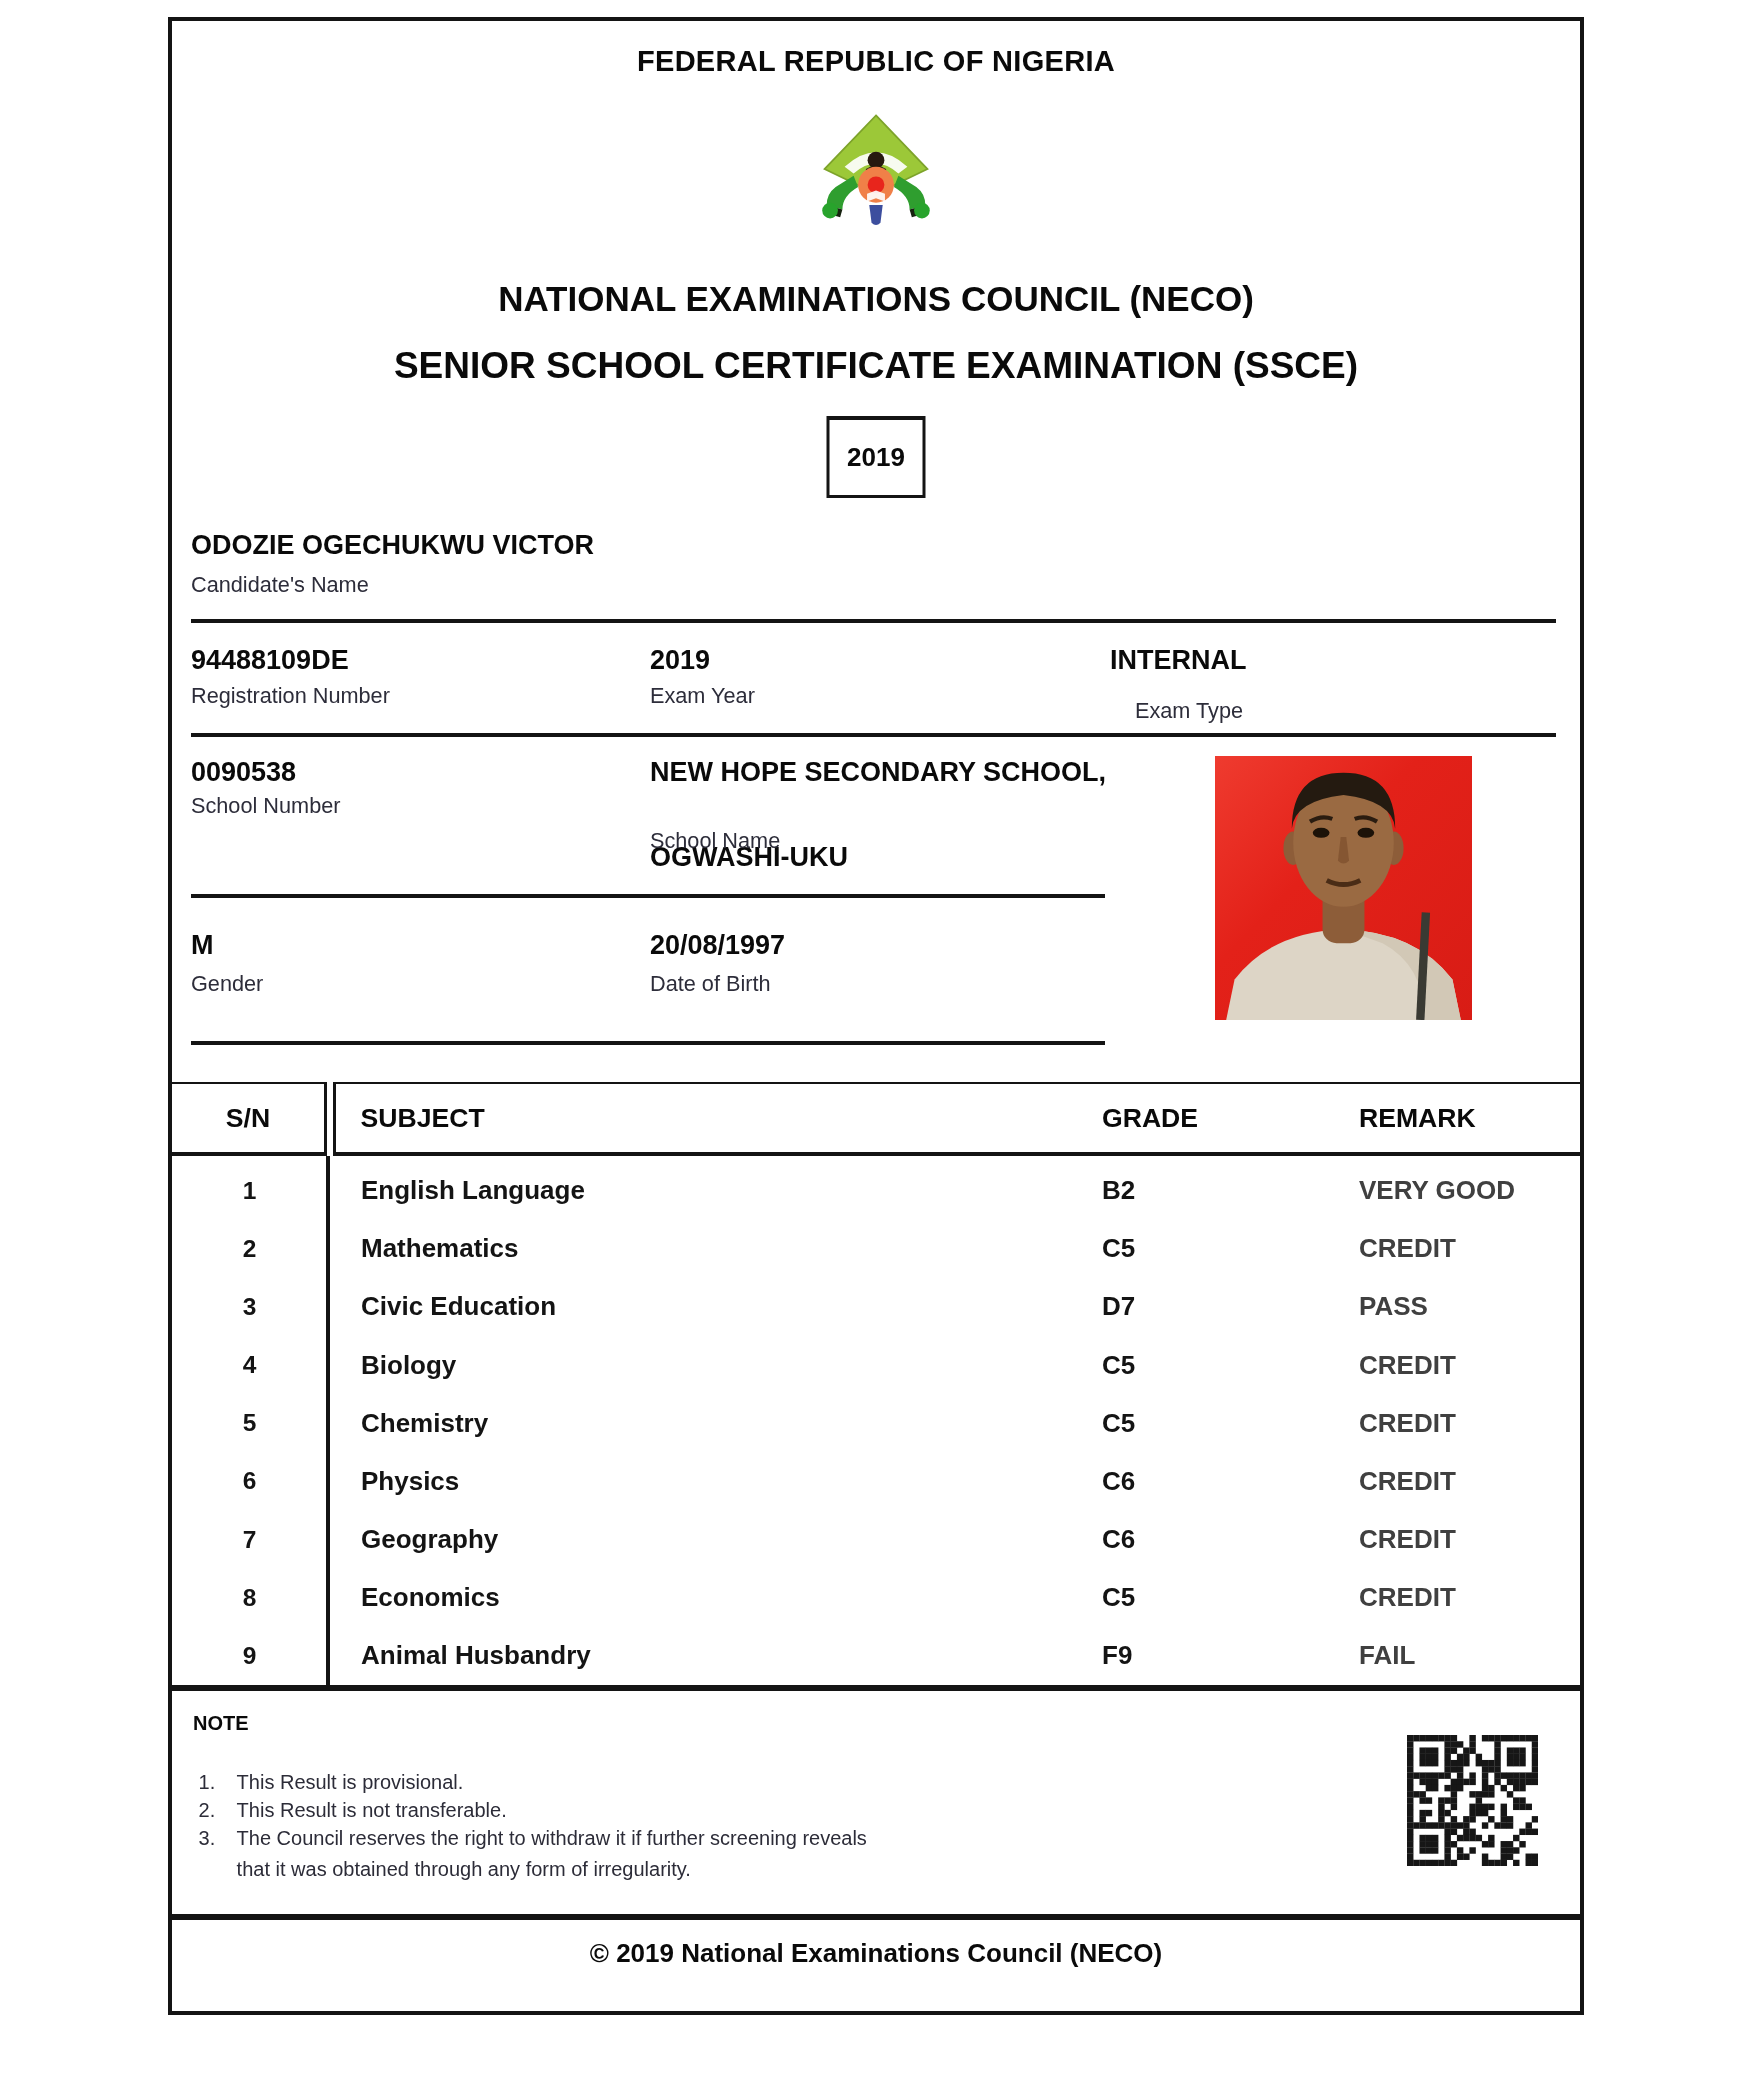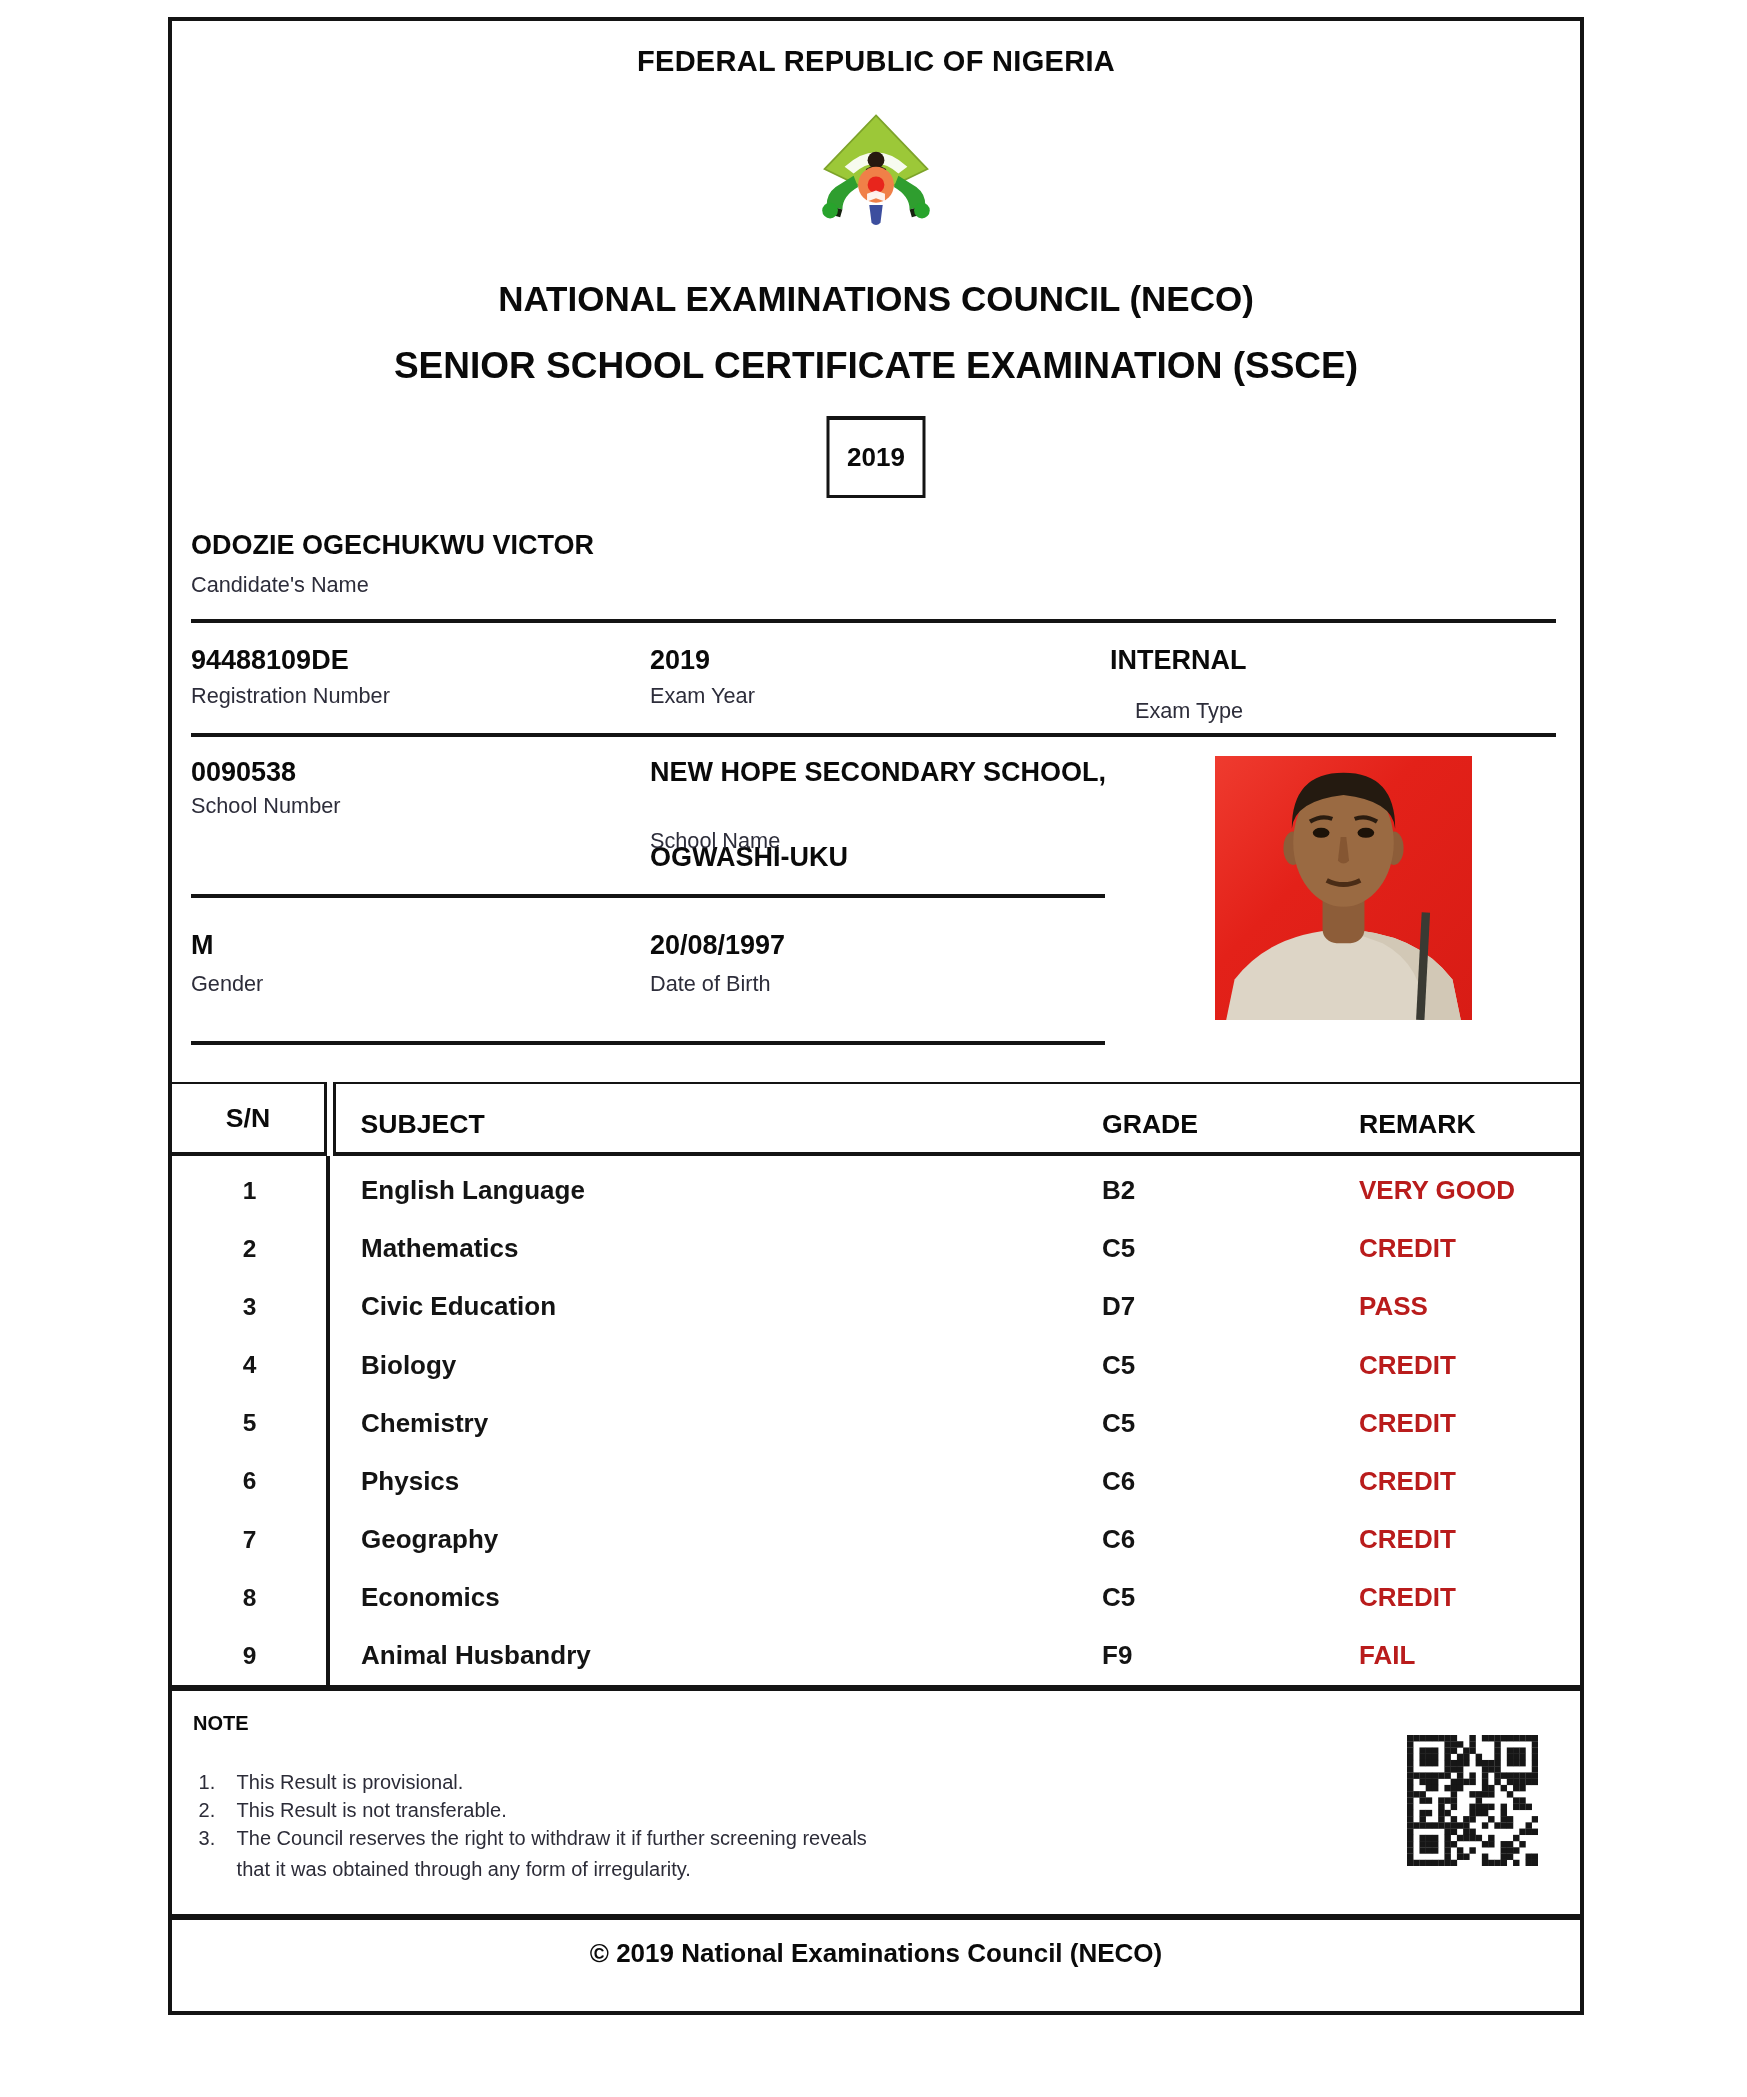--- a/index.html
+++ b/index.html
@@ -26,27 +26,27 @@
   .label { font-size:21.7px; font-weight:400; color:#2d2d3a; line-height:28px; white-space:nowrap; }
   .hline { height:4.2px; background:#141414; }
   .photo { left:1043px; top:735px; width:257px; height:264px; }
   
   .th-box {
     top:1061px; height:74px; border-top:2.8px solid #141414; border-bottom:4.9px solid #141414;
     display:flex; align-items:center; font-size:26.6px; font-weight:700; color:#0a0a0a;
   }
   .th-sn { left:0; width:155px; border-right:3.5px solid #141414; justify-content:center; }
   .th-main { left:161px; width:1247px; border-left:3.5px solid #141414; position:absolute; }
-  .th-main span { position:absolute; top:50%; transform:translateY(-50%);margin-top:6px; }
+  .th-main span { position:absolute; top:50%; transform:translateY(-50%); }
   .rows { top:1135px; left:0; width:1408px; height:529px; display:flex; flex-direction:column; padding-top:5.6px; }
   .row { flex:1; display:flex; align-items:center; }
   .c-sn { width:155px; text-align:center; font-size:24.5px; font-weight:600; color:#141414; }
   .c-sub { width:775px; padding-left:34px; font-size:26px; font-weight:600; color:#141414; }
   .c-gr { width:257px; font-size:26px; font-weight:600; color:#141414; }
-  .c-rm { flex:1; font-size:26px; font-weight:600; color:#b91c1c; }
+  .c-rm { flex:1; font-size:26px; font-weight:600; color:#404040; }
   .vdiv { left:154px; top:1135px; width:3.5px; height:529px; background:#141414; }
   .thick { left:0; width:1408px; height:5.6px; background:#141414; }
   
   .note-title { left:21px; top:1691px; font-size:20px; font-weight:700; color:#0a0a0a; }
   .note-list { left:26.6px; top:1747px; }
   .note-line { display:flex; font-size:20px; color:#2c2c38; line-height:28px; }
   .note-line .num { width:38px; }
   .note-line.wrap2 { margin-top:2.8px; }
   .qr { left:1235px; top:1714px; width:131px; height:131px; background:#fff; }
   .footer-text { top:1917px; font-size:26px; font-weight:600; color:#0a0a0a; }

